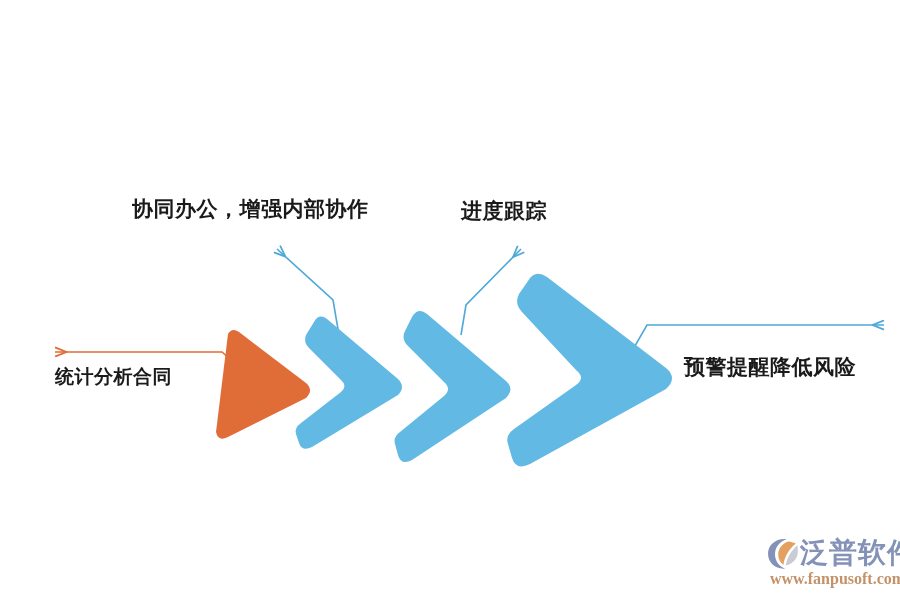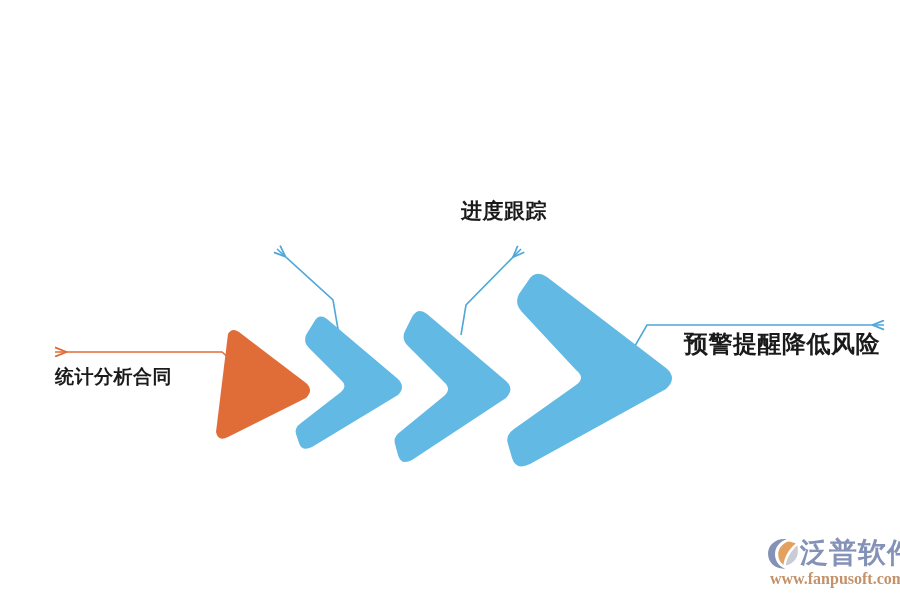--- a/index.html
+++ b/index.html
@@ -37,22 +37,22 @@
     top: 198px;
     font-size: 21px;
   }
   #label-progress {
     left: 461px;
     top: 200px;
     font-size: 21px;
   }
   #label-risk {
     left: 684px;
-    top: 332px;
-    font-size: 24px;
+    top: 356px;
+    font-size: 21px;
   }
   #label-stats {
     left: 55px;
     top: 367px;
     font-size: 19px;
     text-align: center;
   }
   
   #logo {
     position: absolute;
@@ -174,20 +174,21 @@
                L 508,444
                Q 505,435 514,429
                L 576,385
                Q 586,378 576,370
                L 522,312
                Q 514,303 519,294
                Z" fill="#62b9e4"></path>
     </g>
   </svg>
 
+  <div class="label" id="label-collab">协同办公，增强内部协作</div>
 
   <div class="label" id="label-progress">进度跟踪</div>
 
   <div class="label" id="label-risk">预警提醒降低风险</div>
 
   <div class="label" id="label-stats">统计分析合同</div>
 
   <div id="logo">
     <svg id="logo-mark" viewBox="0 0 36 34">
       <path d="M20.5,2.2 C10.5,1.0 2.0,7.6 2.0,16.8 C2.0,26.0 10.0,32.6 19.4,31.6

